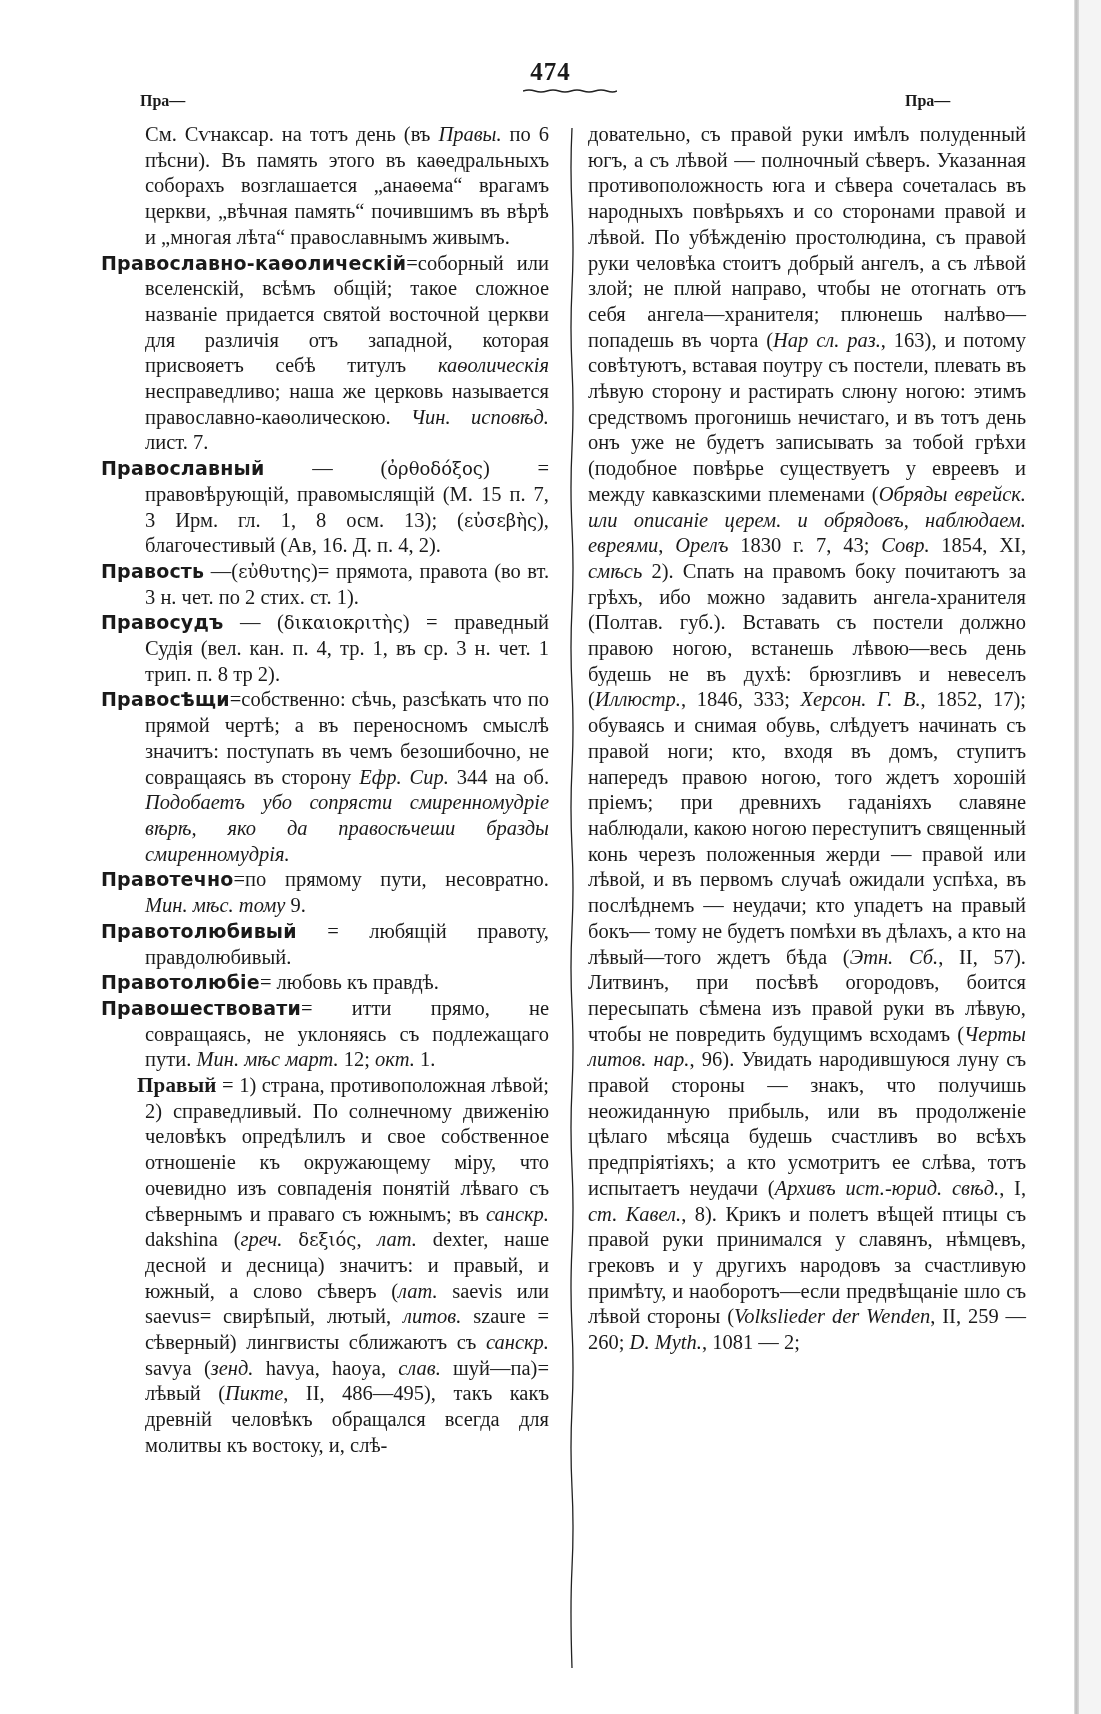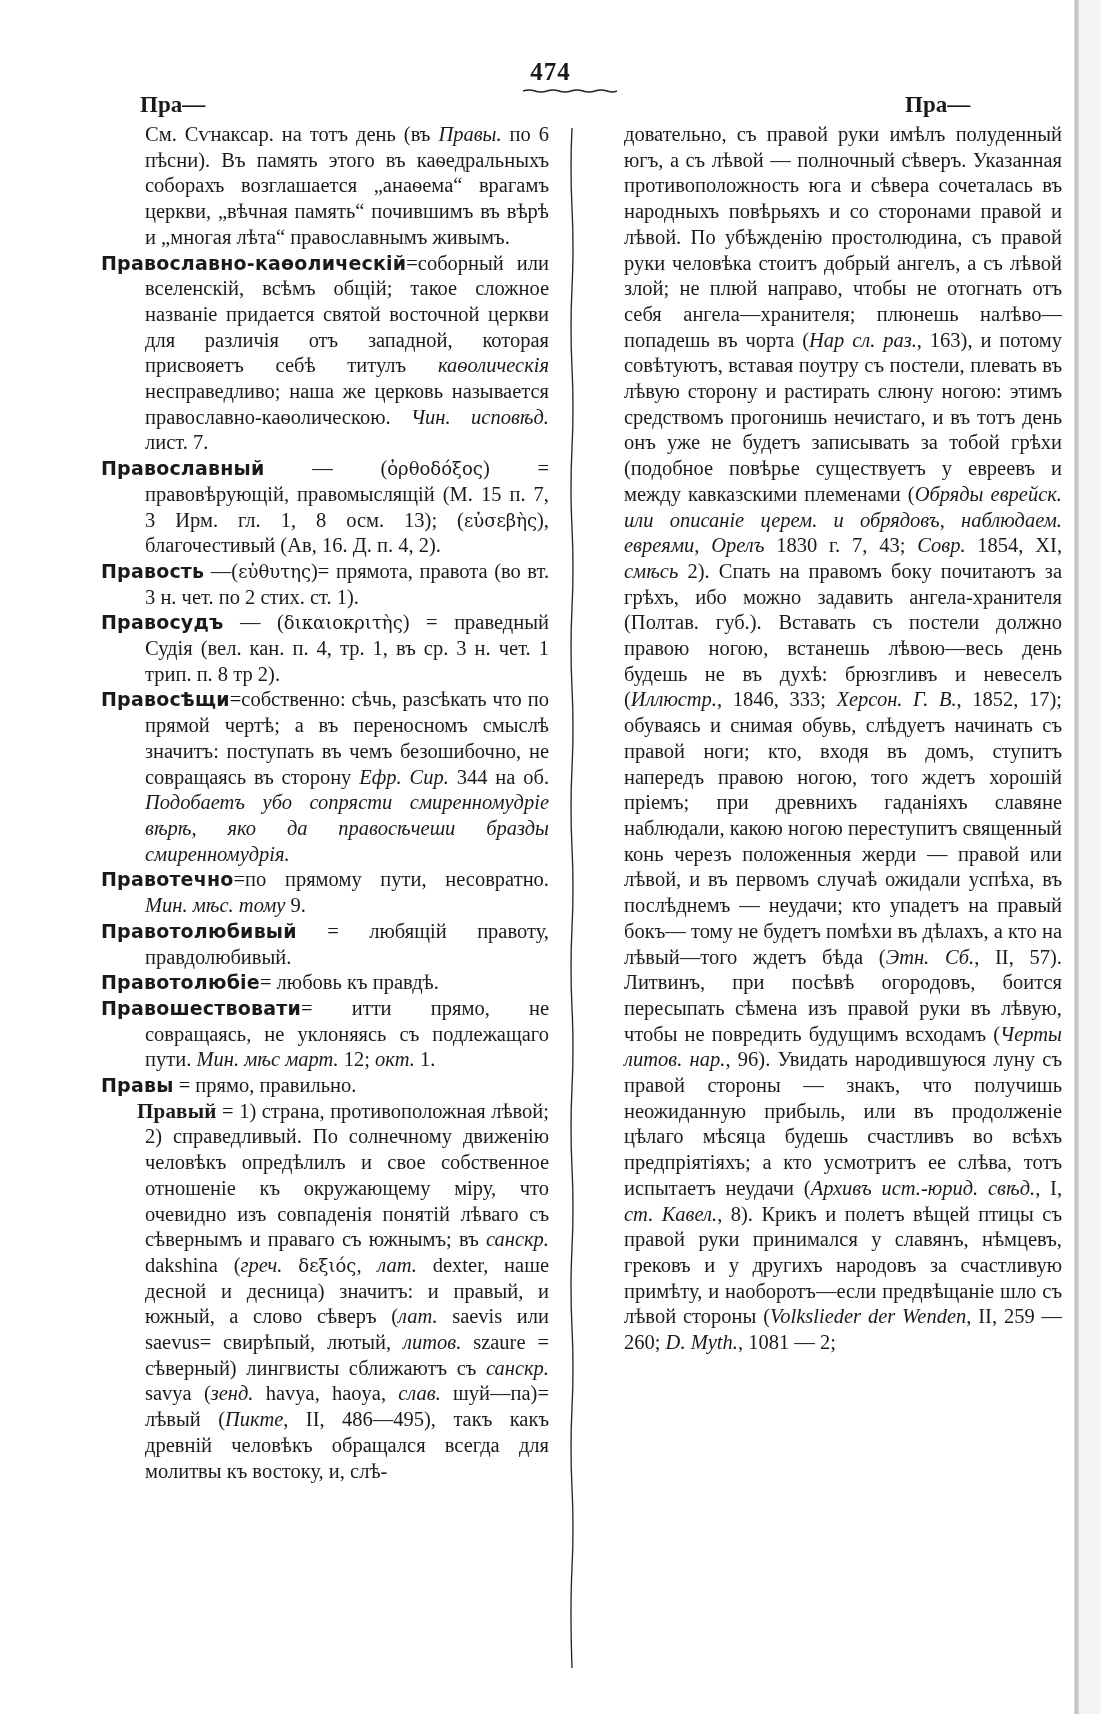--- a/index.html
+++ b/index.html
@@ -19,34 +19,34 @@
   .page-number {
     position: absolute; top: 58px; left: 0; width: 1101px; text-align: center;
     font-family: "Liberation Serif", serif; font-weight: bold; font-size: 25px;
     letter-spacing: 1px;
   }
   .page-number-rule {
     position: absolute; top: 88px; left: 523px; width: 94px; height: 6px;
   }
   .running-head {
     position: absolute; top: 92px; font-family: "Liberation Serif", serif;
-    font-weight: bold; font-size: 23px; text-align: right;
+    font-weight: bold; font-size: 16px; text-align: right;
   }
   .running-head.left { left: 140px; }
   .running-head.right { left: 905px; }
   .column-divider {
     position: absolute; left: 567px; top: 128px; width: 10px; height: 1540px;
   }
   .column {
     position: absolute; top: 122px;
     font-family: "Liberation Serif", serif; font-size: 20.5px; line-height: 25.7px;
     text-align: justify;
   }
   .column.left { left: 101px; width: 448px; }
-  .column.right { left: 624px; width: 438px; }
+  .column.right { left: 588px; width: 438px; }
   .entry { margin: 0 0 0 0; padding-left: 44px; text-indent: -44px; }
   .entry.cont { padding-left: 0; text-indent: 0; }
   .column.left .entry.cont { padding-left: 44px; }
   .head {
     font-family: "DejaVu Sans", sans-serif; font-weight: bold; font-size: 19px;
     letter-spacing: 0.2px;
   }
   .head.plain { font-family: "Liberation Serif", serif; font-size: 21px; margin-left: 36px; }
   .it { font-style: italic; }
   .gk { font-family: "DejaVu Serif", serif; font-size: 18px; }
@@ -74,20 +74,19 @@
   <div id="left-entries">
       <div class="entry"><span class="head">Православно-каѳолическій</span><span>=соборный или вселенскій, всѣмъ общій; такое сложное названіе придается святой восточной церкви для различія отъ западной, которая присвояетъ себѣ титулъ </span><span class="it">каѳолическія</span><span> несправедливо; наша же церковь называется православно-каѳолическою. </span><span class="it">Чин. исповѣд.</span><span> лист. 7.</span></div>
       <div class="entry"><span class="head">Православный</span><span> — (</span><span class="gk">ὀρθοδόξος</span><span>) = правовѣрующій, правомыслящій (М. 15 п. 7, 3 Ирм. гл. 1, 8 осм. 13); (</span><span class="gk">εὐσεβὴς</span><span>), благочестивый (Ав, 16. Д. п. 4, 2).</span></div>
       <div class="entry"><span class="head">Правость</span><span> —(</span><span class="gk">εὐθυτης</span><span>)= прямота, правота (во вт. 3 н. чет. по 2 стих. ст. 1).</span></div>
       <div class="entry"><span class="head">Правосудъ</span><span> — (</span><span class="gk">δικαιοκριτὴς</span><span>) = праведный Судія (вел. кан. п. 4, тр. 1, въ ср. 3 н. чет. 1 трип. п. 8 тр 2).</span></div>
       <div class="entry"><span class="head">Правосѣщи</span><span>=собственно: сѣчь, разсѣкать что по прямой чертѣ; а въ переносномъ смыслѣ значитъ: поступать въ чемъ безошибочно, не совращаясь въ сторону </span><span class="it">Ефр. Сир.</span><span> 344 на об. </span><span class="it">Подобаетъ убо сопрясти смиренномудріе вѣрѣ, яко да правосѣчеши бразды смиренномудрія.</span></div>
       <div class="entry"><span class="head">Правотечно</span><span>=по прямому пути, несовратно. </span><span class="it">Мин. мѣс. тому</span><span> 9.</span></div>
       <div class="entry"><span class="head">Правотолюбивый</span><span> = любящій правоту, правдолюбивый.</span></div>
       <div class="entry"><span class="head">Правотолюбіе</span><span>= любовь къ правдѣ.</span></div>
       <div class="entry"><span class="head">Правошествовати</span><span>= итти прямо, не совращаясь, не уклоняясь съ подлежащаго пути. </span><span class="it">Мин. мѣс март.</span><span> 12; </span><span class="it">окт.</span><span> 1.</span></div>
-      <div class="entry"><span class="head">Правы</span><span> = прямо, правильно.</span></div>
       <div class="entry"><span class="head plain">Правый</span><span> = 1) страна, противоположная лѣвой; 2) справедливый. По солнечному движенію человѣкъ опредѣлилъ и свое собственное отношеніе къ окружающему міру, что очевидно изъ совпаденія понятій лѣваго съ сѣвернымъ и праваго съ южнымъ; въ </span><span class="it">санскр.</span><span> dakshina (</span><span class="it">греч.</span><span> </span><span class="gk">δεξιός</span><span>, </span><span class="it">лат.</span><span> dexter, наше десной и десница) значитъ: и правый, и южный, а слово сѣверъ (</span><span class="it">лат.</span><span> saevis или saevus= свирѣпый, лютый, </span><span class="it">литов.</span><span> szaure = сѣверный) лингвисты сближаютъ съ </span><span class="it">санскр.</span><span> savya (</span><span class="it">зенд.</span><span> havya, haoya, </span><span class="it">слав.</span><span> шуй—па)= лѣвый (</span><span class="it">Пикте</span><span>, II, 486—495), такъ какъ древній человѣкъ обращался всегда для молитвы къ востоку, и, слѣ-</span></div>
     </div>
 </div>
 
 <div class="column right">
   <div class="entry cont" id="right-cont"><span>довательно, съ правой руки имѣлъ полуденный югъ, а съ лѣвой — полночный сѣверъ. Указанная противоположность юга и сѣвера сочеталась въ народныхъ повѣрьяхъ и со сторонами правой и лѣвой. По убѣжденію простолюдина, съ правой руки человѣка стоитъ добрый ангелъ, а съ лѣвой   злой; не плюй направо, чтобы не отогнать отъ себя ангела—хранителя; плюнешь налѣво—попадешь въ чорта (</span><span class="it">Нар сл. раз.</span><span>, 163), и потому совѣтуютъ, вставая поутру съ постели, плевать въ лѣвую сторону и растирать слюну ногою: этимъ средствомъ прогонишь нечистаго, и въ тотъ день онъ уже не будетъ записывать за тобой грѣхи (подобное повѣрье существуетъ у евреевъ и между кавказскими племенами (</span><span class="it">Обряды еврейск. или описаніе церем. и обрядовъ, наблюдаем. евреями</span><span>, </span><span class="it">Орелъ</span><span> 1830 г. 7, 43; </span><span class="it">Совр.</span><span> 1854, XI, </span><span class="it">смѣсь</span><span> 2). Спать на правомъ боку почитаютъ за грѣхъ, ибо можно задавить ангела-хранителя (Полтав. губ.). Вставать съ постели должно правою ногою, встанешь лѣвою—весь день будешь не въ духѣ: брюзгливъ и невеселъ (</span><span class="it">Иллюстр.</span><span>, 1846, 333; </span><span class="it">Херсон. Г. В.</span><span>, 1852, 17); обуваясь и снимая обувь, слѣдуетъ начинать съ правой ноги; кто, входя въ домъ, ступитъ напередъ правою ногою, того ждетъ хорошій пріемъ; при древнихъ гаданіяхъ славяне наблюдали, какою ногою переступитъ священный конь черезъ положенныя жерди — правой или лѣвой, и въ первомъ случаѣ ожидали успѣха, въ послѣднемъ — неудачи; кто упадетъ на правый бокъ— тому не будетъ помѣхи въ дѣлахъ, а кто на лѣвый—того ждетъ бѣда (</span><span class="it">Этн. Сб.</span><span>, II, 57). Литвинъ, при посѣвѣ огородовъ, боится пересыпать сѣмена изъ правой руки въ лѣвую, чтобы не повредить будущимъ всходамъ (</span><span class="it">Черты литов. нар.</span><span>, 96). Увидать народившуюся луну съ правой стороны — знакъ, что получишь неожиданную прибыль, или въ продолженіе цѣлаго мѣсяца будешь счастливъ во всѣхъ предпріятіяхъ; а кто усмотритъ ее слѣва, тотъ испытаетъ неудачи (</span><span class="it">Архивъ ист.-юрид. свѣд.</span><span>, I, </span><span class="it">ст. Кавел.</span><span>, 8). Крикъ и полетъ вѣщей птицы съ правой руки принимался у славянъ, нѣмцевъ, грековъ и у другихъ народовъ за счастливую примѣту, и наоборотъ—если предвѣщаніе шло съ лѣвой стороны (</span><span class="it">Volkslieder der Wenden</span><span>, II, 259 — 260; </span><span class="it">D. Myth.</span><span>, 1081 — 2;</span></div>
 </div>
 
 </body></html>

